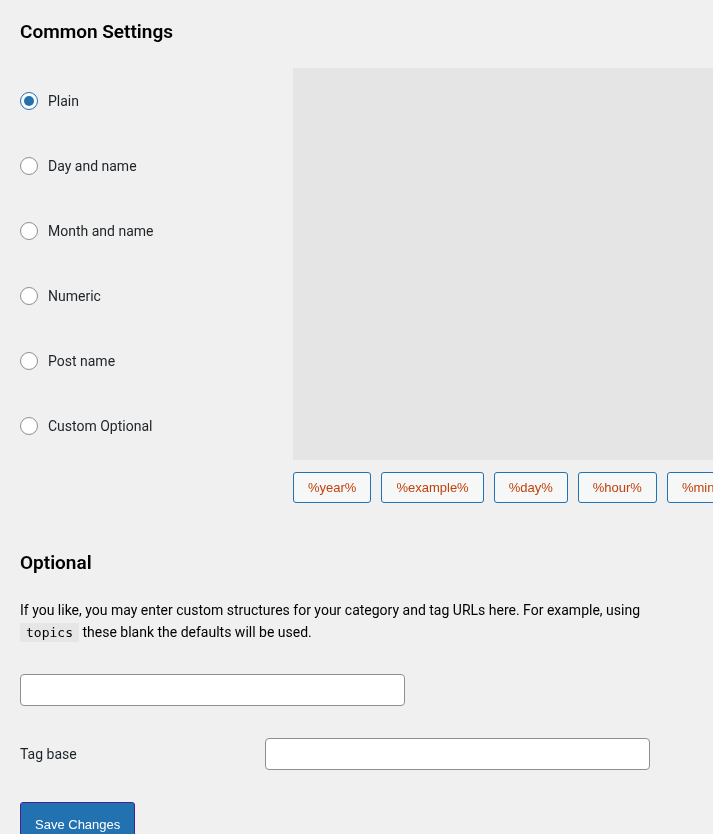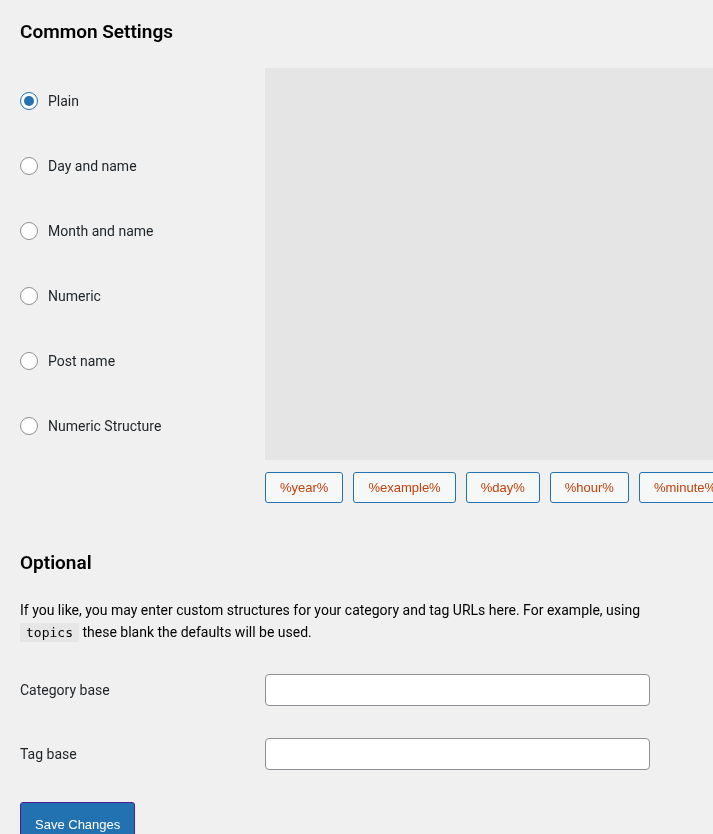--- a/index.html
+++ b/index.html
@@ -113,20 +113,21 @@
       background: #2271b1;
       color: #fff;
       border: 1px solid #4c1d95;
       padding: 14px 14px;
       font-size: 13px;
       border-radius: 3px;
       cursor: pointer;
     }
     .radio-options-wrap {
       display: flex;
+      gap: 28px;
     }
     .radio-col {
       width: 245px;
       flex-shrink: 0;
     }
     .radio-row {
       display: flex;
       align-items: center;
       height: 65px;
     }
@@ -167,21 +168,21 @@
     </div>
     <div class="radio-row">
       <label class="radio-label">
         <span class="radio"></span>
         <span>Post name</span>
       </label>
     </div>
     <div class="radio-row">
       <label class="radio-label">
         <span class="radio"></span>
-        <span>Numeric Structure</span>
+        <span>Custom Optional</span>
       </label>
     </div>
   </div>
   <div class="preview-col">
     <div class="preview-box"></div>
     <div class="structure-tags">
       <button class="tag-button">%year%</button>
       <button class="tag-button">%example%</button>
       <button class="tag-button">%day%</button>
       <button class="tag-button">%hour%</button>
@@ -191,21 +192,20 @@
 </div>
 
 <div class="optional-section">
   <h2>Optional</h2>
   <p class="optional-desc">
     <span>If you like, you may enter custom structures for your category and tag URLs here. For example, using </span><code>topics</code>
     <span> these blank the defaults will be used.</span>
   </p>
 
   <div class="form-row">
-    <label class="form-label">Category base</label>
     <input type="text" class="text-input" value="" style="">
   </div>
 
   <div class="form-row">
     <label class="form-label">Tag base</label>
     <input type="text" class="text-input" value="" style="">
   </div>
 
   <button class="save-button">Save Changes</button>
 </div>

